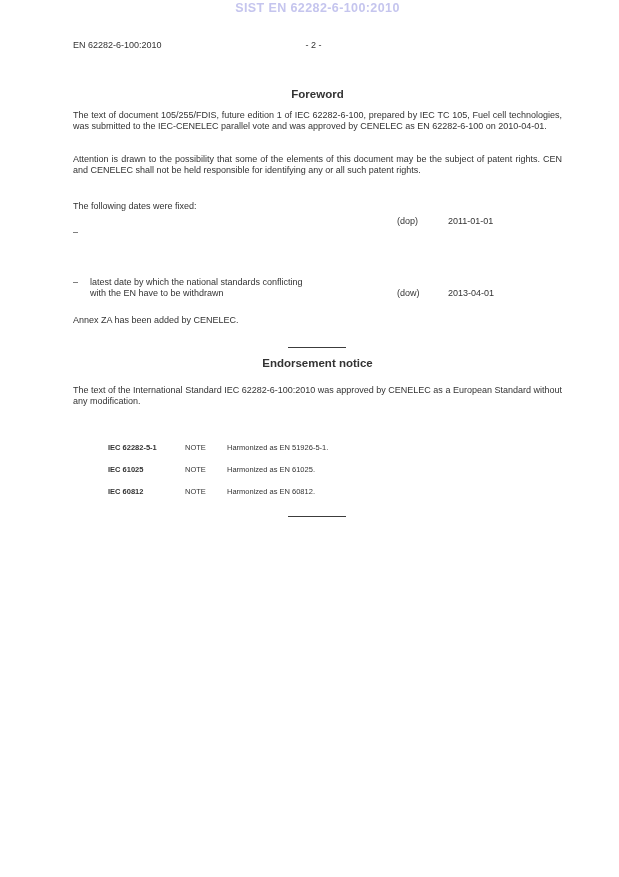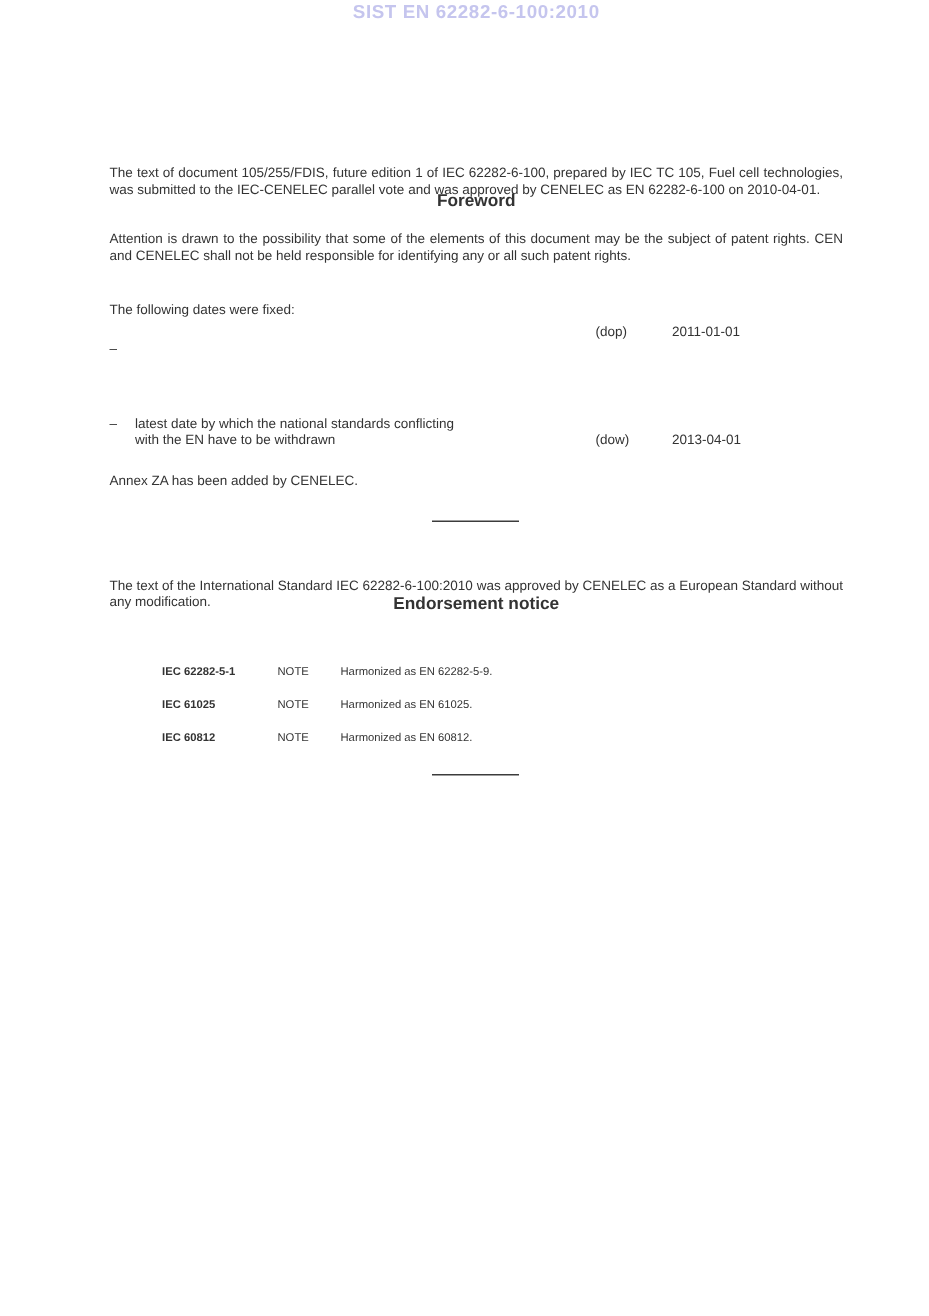--- a/index.html
+++ b/index.html
@@ -20,21 +20,21 @@
     text-align:center;
     font-weight:bold; font-size:12.5px; line-height:15px;
     letter-spacing:0.4px;
     color:var(--watermark-color, #c5c5ee);
   }
   .header-row { position:absolute; top:40px; left:73px; width:489px; height:12px; }
   .doc-ref { position:absolute; left:0; top:0; }
   .page-num { position:absolute; left:0; right:8px; top:0; text-align:center; }
   .section-title {
     position:absolute; left:73px; width:489px;
-    text-align:center; font-weight:bold; font-size:11.5px; line-height:13px;margin-top:40px;
+    text-align:center; font-weight:bold; font-size:11.5px; line-height:13px;
   }
   .para { position:absolute; left:73px; width:489px; }
   .justify { text-align:justify; }
   .date-item { position:absolute; left:73px; width:489px; }
   .dash { position:absolute; left:0; top:0; }
   .date-text { margin-left:17px; width:300px; white-space:pre-line; }
   .abbr { position:absolute; left:324px; bottom:0; }
   .date-value { position:absolute; left:375px; bottom:0; }
   .divider {
     position:absolute; left:288px; width:58px; height:0;
@@ -45,20 +45,24 @@
   .note-label { position:absolute; left:112px; top:0; }
   .note-text { position:absolute; left:154px; top:0; }
 </style>
 </head>
 <body>
 
 <div class="page">
 
   <div class="watermark">SIST EN 62282-6-100:2010</div>
 
+  <div class="header-row">
+    <span class="doc-ref">EN 62282-6-100:2010</span>
+    <span class="page-num">- 2 -</span>
+  </div>
 
   <div class="section-title" style="top:88px">Foreword</div>
 
   <div class="para justify" style="top:110px">The text of document 105/255/FDIS, future edition 1 of IEC 62282-6-100, prepared by IEC TC 105, Fuel cell technologies, was submitted to the IEC-CENELEC parallel vote and was approved by CENELEC as EN 62282-6-100 on 2010-04-01.</div>
 
   <div class="para justify" style="top:154px">Attention is drawn to the possibility that some of the elements of this document may be the subject of patent rights. CEN and CENELEC shall not be held responsible for identifying any or all such patent rights.</div>
 
   <div class="para" style="top:201px">The following dates were fixed:</div>
 
   <div class="date-item" style="top:227px">
@@ -80,21 +84,21 @@
   <div class="divider" style="top:347px"></div>
 
   <div class="section-title" style="top:357px">Endorsement notice</div>
 
   <div class="para justify" style="top:385px">The text of the International Standard IEC 62282-6-100:2010 was approved by CENELEC as a European Standard without any modification.</div>
 
 
   <div class="note-row" style="top:443px">
     <span class="note-ref">IEC 62282-5-1</span>
     <span class="note-label">NOTE</span>
-    <span class="note-text">Harmonized as EN 62282-5-9.</span>
+    <span class="note-text">Harmonized as EN 51926-5-1.</span>
   </div>
 
   <div class="note-row" style="top:465px">
     <span class="note-ref">IEC 61025</span>
     <span class="note-label">NOTE</span>
     <span class="note-text">Harmonized as EN 61025.</span>
   </div>
 
   <div class="note-row" style="top:487px">
     <span class="note-ref">IEC 60812</span>

